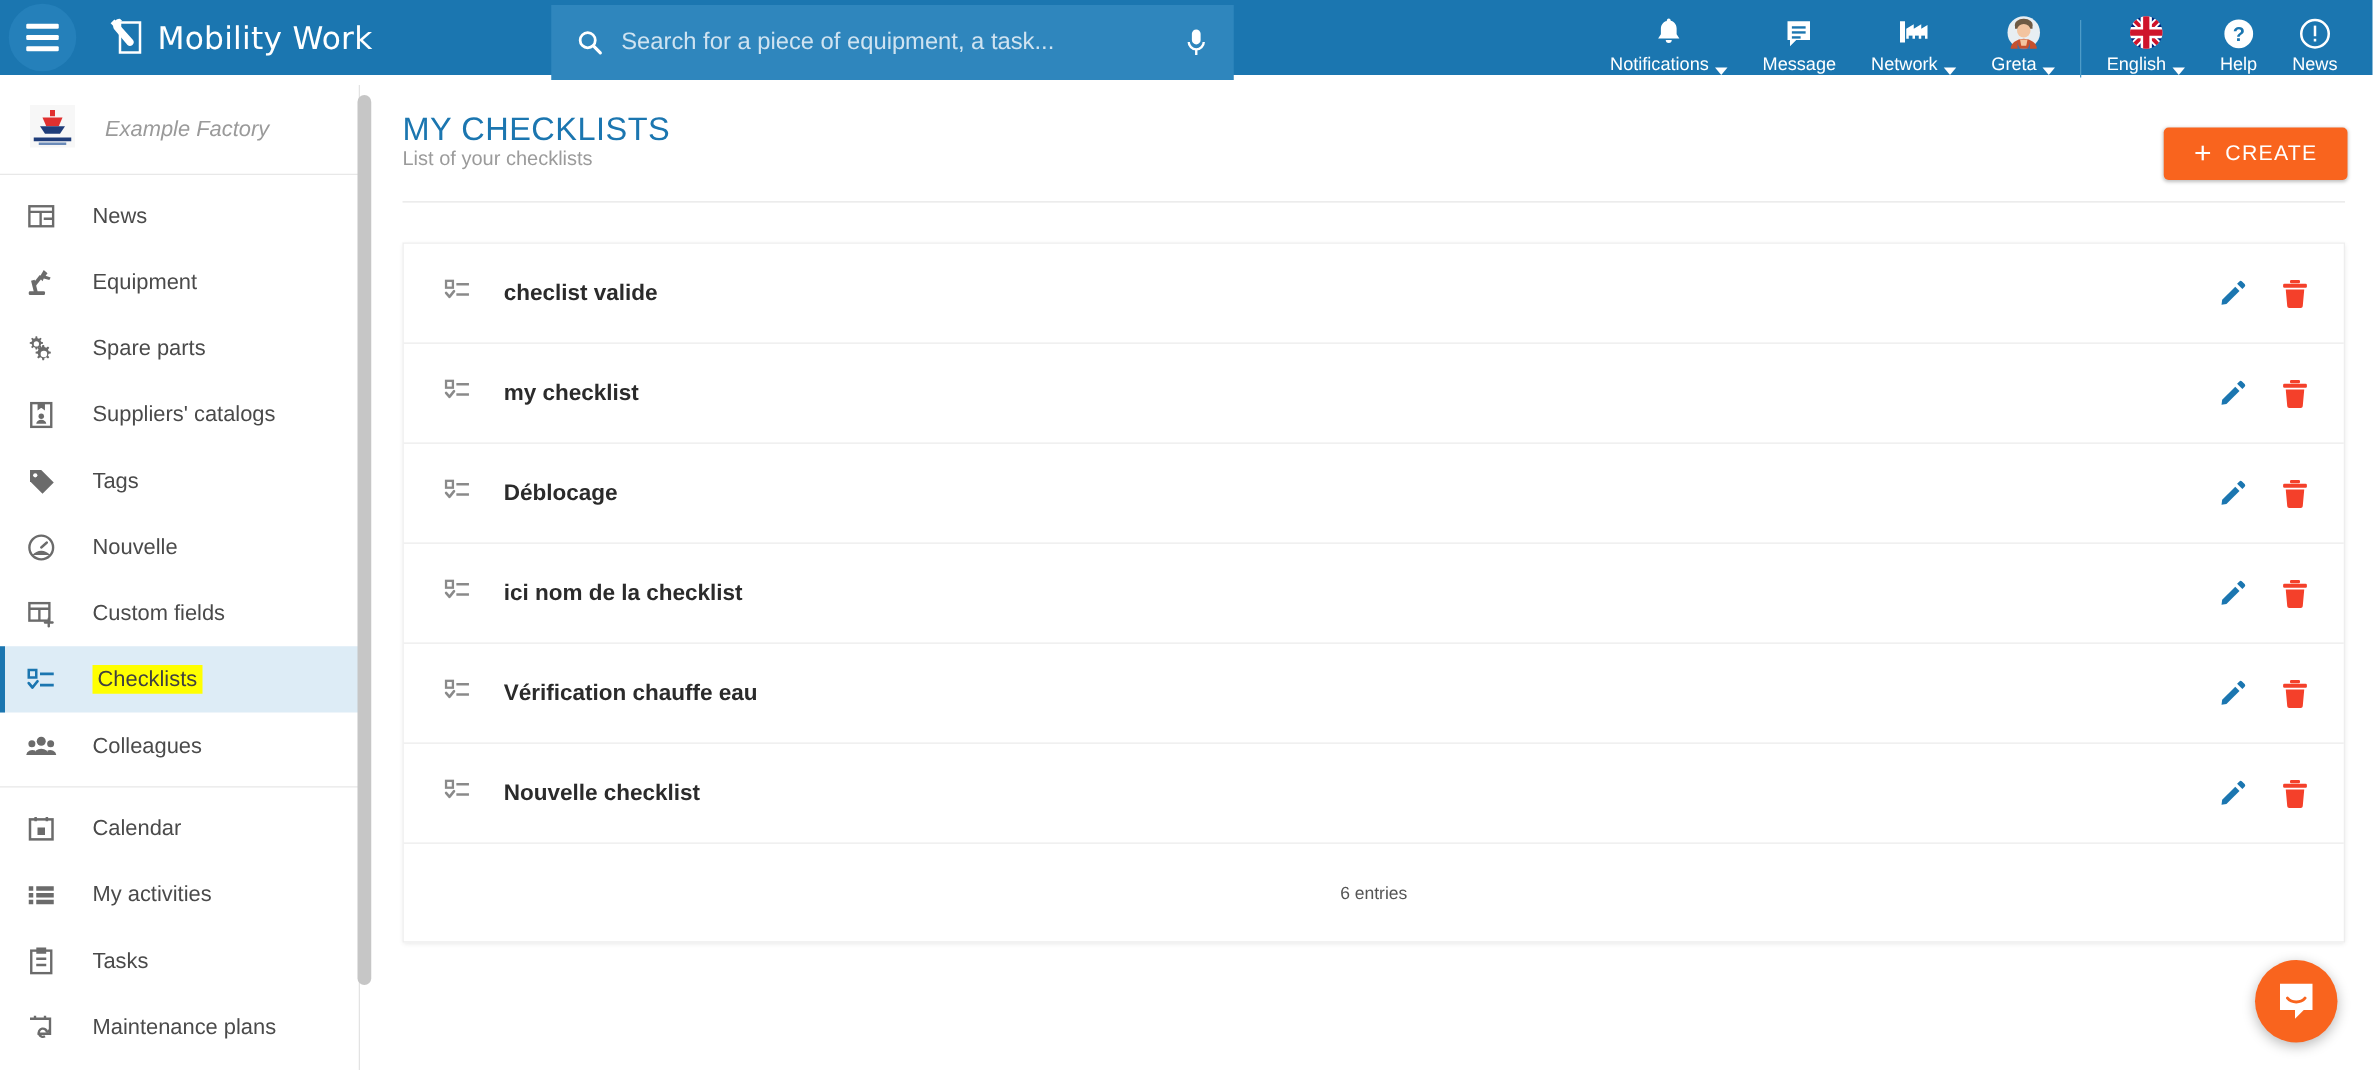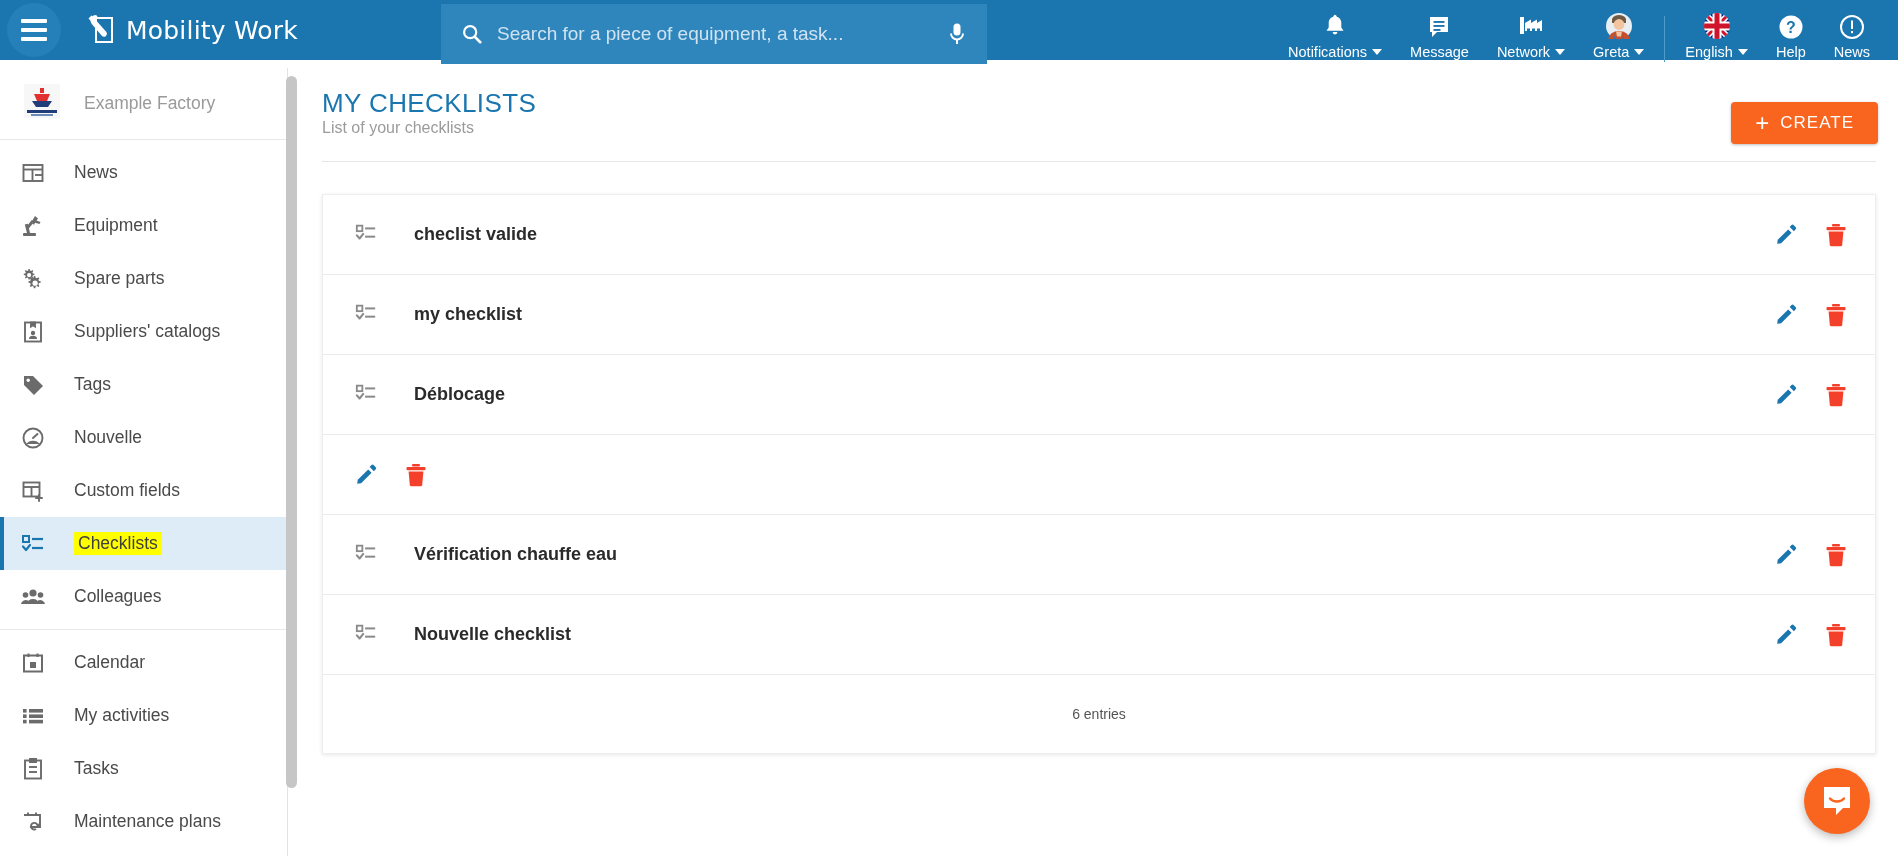--- a/index.html
+++ b/index.html
@@ -57,21 +57,21 @@
   .nav-right {
     position: absolute; right: 0; top: 0; height: 68px;
     display: flex; align-items: flex-end; padding-right: 14px;
   }
   .nav-item {
     display: flex; flex-direction: column; align-items: center;
     justify-content: flex-end; color: #fff;
     padding: 0 14px 8px 14px; cursor: pointer; min-width: 50px;
   }
   .nav-item .ico { height: 28px; display: flex; align-items: flex-end; margin-bottom: 4px; }
-  .nav-label { font-size: 14.5px; white-space: nowrap; display: flex; align-items: center; gap: 5px; }
+  .nav-label { font-size: 14.5px; white-space: nowrap; display: flex; align-items: flex-end; gap: 5px; }
   .caret {
     width: 0; height: 0; border-left: 5px solid transparent;
     border-right: 5px solid transparent; border-top: 6px solid #fff;
     display: inline-block;
   }
   .nav-divider {
     width: 1px; height: 46px; background: #4e9cc8; margin: 0 6px 6px 6px; align-self: flex-end;
   }
 
   
@@ -81,21 +81,21 @@
     background: #fff; border-right: 1px solid #e3e3e3;
     overflow: hidden;
   }
   .company {
     height: 72px; display: flex; align-items: center; gap: 18px;
     padding: 0 18px; border-bottom: 1px solid #e8e8e8; cursor: pointer;
   }
   .company-logo {
     width: 48px; height: 44px; display: flex; align-items: center; justify-content: center;
   }
-  .company-name { color: #9a9a9a; font-size: 17.5px; }
+  .company-name { color: #9a9a9a; font-size: 17.5px; font-style: italic; }
   .nav-list { padding-top: 6px; }
   .nav-row {
     height: 53px; display: flex; align-items: center;
     padding-left: 18px; gap: 26px; cursor: pointer;
   }
   .nav-row.active { background: #ddecf6; border-left: 4px solid #1b76b0; padding-left: 14px; }
   .nav-row .side-ico { width: 30px; display: flex; align-items: center; justify-content: center; }
   .nav-row .side-label { font-size: 17.5px; color: #4a4a4a; }
   .nav-row.active .side-label {
     color: #404040; background: #ffff00; padding: 1px 4px;
@@ -133,21 +133,21 @@
   .card {
     margin: 32px 22px 0 22px;
     background: #fff; border: 1px solid #eeeeee;
     box-shadow: 0 1px 4px rgba(0,0,0,.10);
   }
   .row {
     height: 80px; display: flex; align-items: center;
     border-bottom: 1px solid #ececec; padding: 0 28px 0 32px;
   }
   .row:last-of-type { border-bottom: 1px solid #ececec; }
-  .row-left { display: flex; align-items: center; gap: 37px; flex: 1; }
+  .row-left { display: flex; align-items: center; gap: 26px; flex: 1; }
   .row-name { font-size: 18px; font-weight: bold; color: #2b2b2b; }
   .row-actions { display: flex; align-items: center; gap: 28px; }
   .act-btn { cursor: pointer; display: flex; align-items: center; }
   .footer-row {
     height: 78px; display: flex; align-items: center; justify-content: center;
     color: #555; font-size: 14px;
   }
 
   .chat-bubble {
     position: absolute; right: 28px; bottom: 22px;
@@ -580,20 +580,31 @@
           <svg width="22" height="24" viewBox="0 0 22 24" fill="#f4402a">
             <rect x="7" y="1" width="8" height="2.6" rx="1"></rect>
             <rect x="1.5" y="4" width="19" height="3.2" rx="1"></rect>
             <path d="M3.6 8.5 h14.8 l-1.2 13.4 a1.6 1.6 0 0 1 -1.6 1.4 h-9.2 a1.6 1.6 0 0 1 -1.6 -1.4 z"></path>
           </svg>
         </span>
       </div>
     </div>
 
     <div class="row">
+      <div class="row-left">
+        <span>
+          <svg width="22" height="22" viewBox="0 0 24 24">
+            <rect x="2" y="4" width="6" height="6" fill="none" stroke="#8a8a8a" stroke-width="2"></rect>
+            <line x1="11" y1="7" x2="22" y2="7" stroke="#8a8a8a" stroke-width="2.2"></line>
+            <path d="M2 14.5 l3 3.5 l4 -5" fill="none" stroke="#8a8a8a" stroke-width="2.2" stroke-linecap="round" stroke-linejoin="round"></path>
+            <line x1="11" y1="16" x2="22" y2="16" stroke="#8a8a8a" stroke-width="2.2"></line>
+          </svg>
+        </span>
+        <span class="row-name">ici nom de la checklist</span>
+      </div>
       <div class="row-actions">
         <span class="act-btn">
           <svg width="22" height="22" viewBox="0 0 24 24" fill="#1b76b0">
             <path d="M3 17.3 l11.4 -11.4 l3.7 3.7 l-11.4 11.4 l-4.3 .6 z"></path>
             <path d="M16 3.2 l2 -2 a1.6 1.6 0 0 1 2.3 0 l2.3 2.3 a1.6 1.6 0 0 1 0 2.3 l-2 2 z"></path>
           </svg>
         </span>
         <span class="act-btn">
           <svg width="22" height="24" viewBox="0 0 22 24" fill="#f4402a">
             <rect x="7" y="1" width="8" height="2.6" rx="1"></rect>

